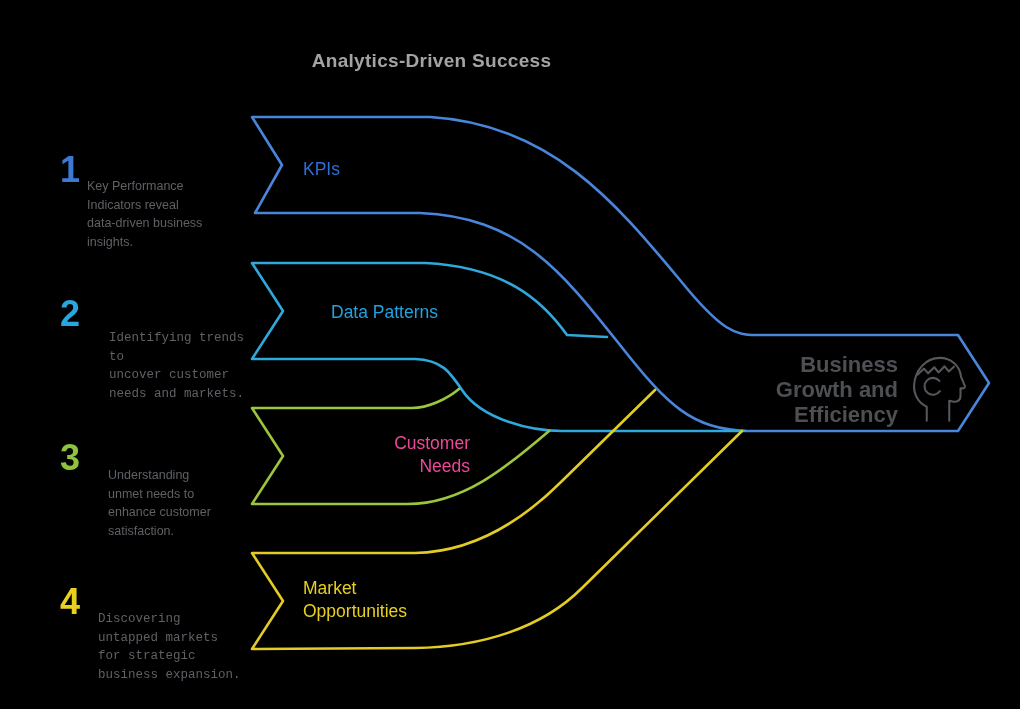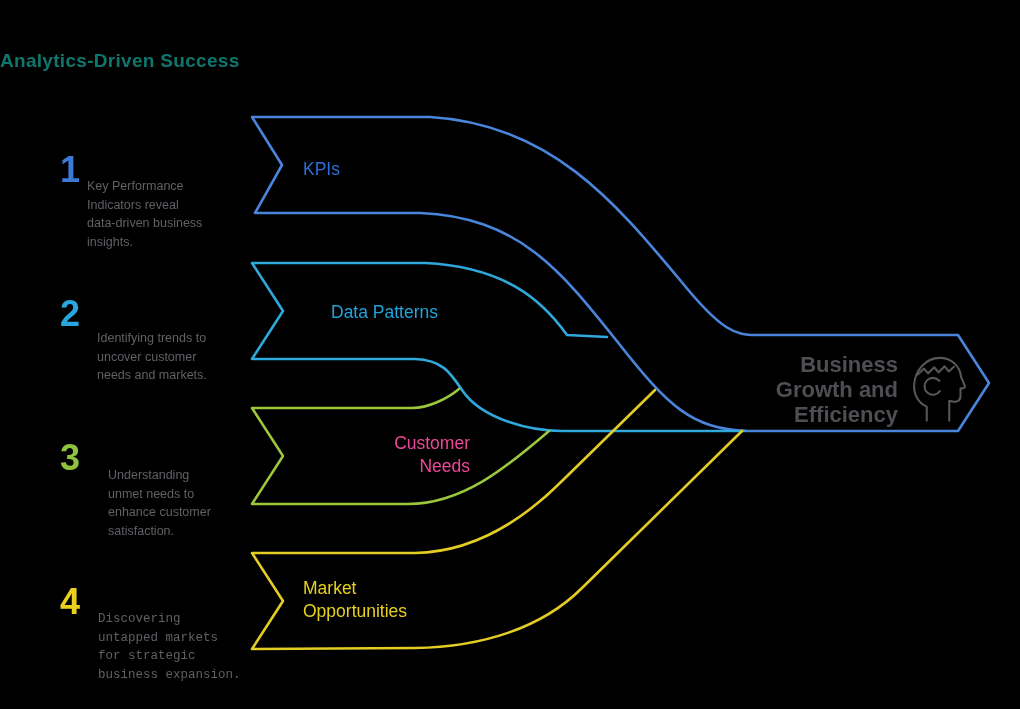--- a/index.html
+++ b/index.html
@@ -2,22 +2,22 @@
 <html><head>
 <meta charset="utf-8">
 <style>
   html,body{margin:0;padding:0;background:#000;}
   #stage{
     position:relative;width:1020px;height:709px;background:#000;overflow:hidden;
     font-family:"Liberation Sans", sans-serif;
   }
   .abs{position:absolute;}
   #title{
-    top:50px;left:0;width:863px;
-    font-size:19px;font-weight:600;letter-spacing:.3px;color:#0f766e;
+    top:50px;left:0;width:863px;text-align:center;
+    font-size:19px;font-weight:600;letter-spacing:.3px;color:#a3a3a3;
   }
   .step-number{
     width:40px;text-align:center;font-size:36px;font-weight:bold;line-height:36px;
   }
   .step-desc{
     width:152px;font-size:12.5px;line-height:18.5px;color:#5e6165;
     white-space:pre-line;
     margin-top:46px;
   }
   .step-label{
@@ -64,21 +64,21 @@
   <div id="title" class="abs">Analytics-Driven Success</div>
 
   <div class="abs step-number" style="left: 50px; top: 152px; color: rgb(61, 121, 212);">1</div>
   <div class="abs step-desc" style="left:87px;top:131px;">Key Performance
 Indicators reveal
 data-driven business
 insights.</div>
   <div class="abs step-label" style="left: 303px; top: 158px; color: rgb(45, 111, 214);">KPIs</div>
 
   <div class="abs step-number" style="left: 50px; top: 296px; color: rgb(41, 166, 221);">2</div>
-  <div class="abs step-desc" style="left:97px;top:283px;">Identifying trends to
+  <div class="abs step-desc" style="left:109px;top:283px;font-family:Liberation Mono, monospace;">Identifying trends to
 uncover customer
 needs and markets.</div>
   <div class="abs step-label" style="left: 303px; top: 301px; color: rgb(33, 163, 221); margin-left: 28px;">Data Patterns</div>
 
   <div class="abs step-number" style="left: 50px; top: 440px; color: rgb(143, 195, 62);">3</div>
   <div class="abs step-desc" style="left:108px;top:420px;">Understanding
 unmet needs to
 enhance customer
 satisfaction.</div>
   <div class="abs step-label" style="left: 320px; top: 432px; color: #ec4899; text-align: right;">Customer

